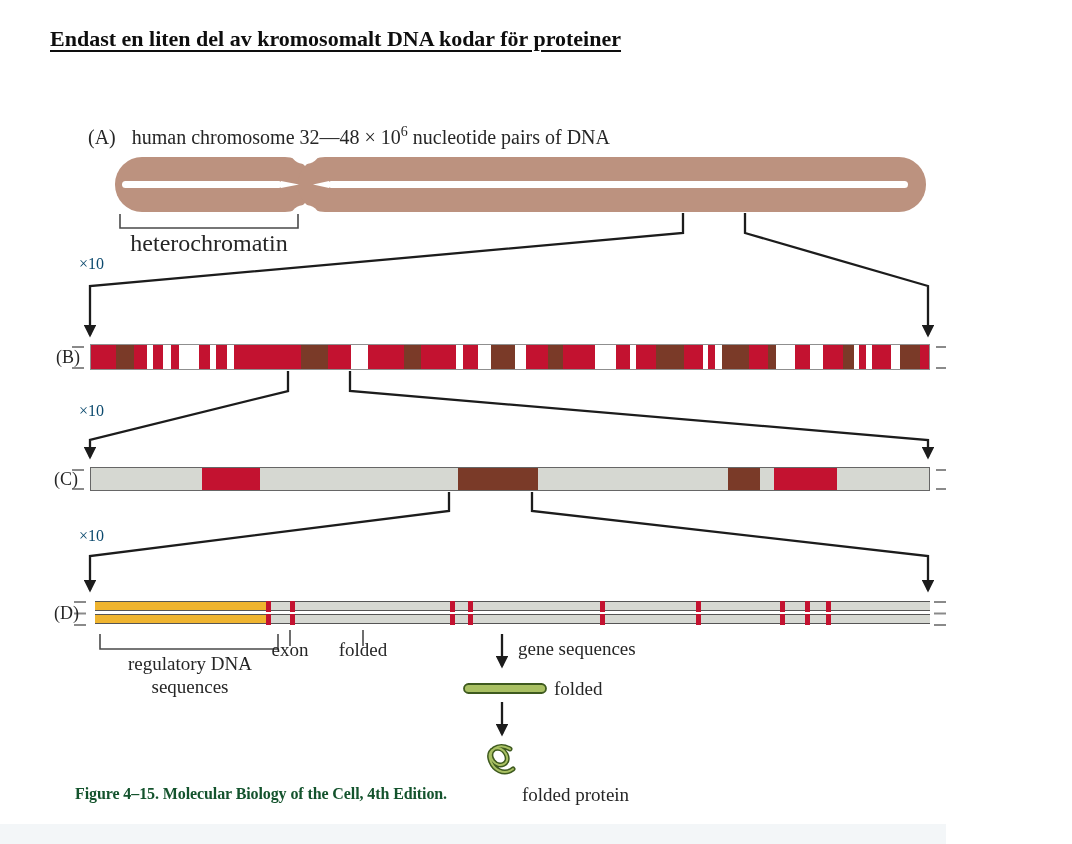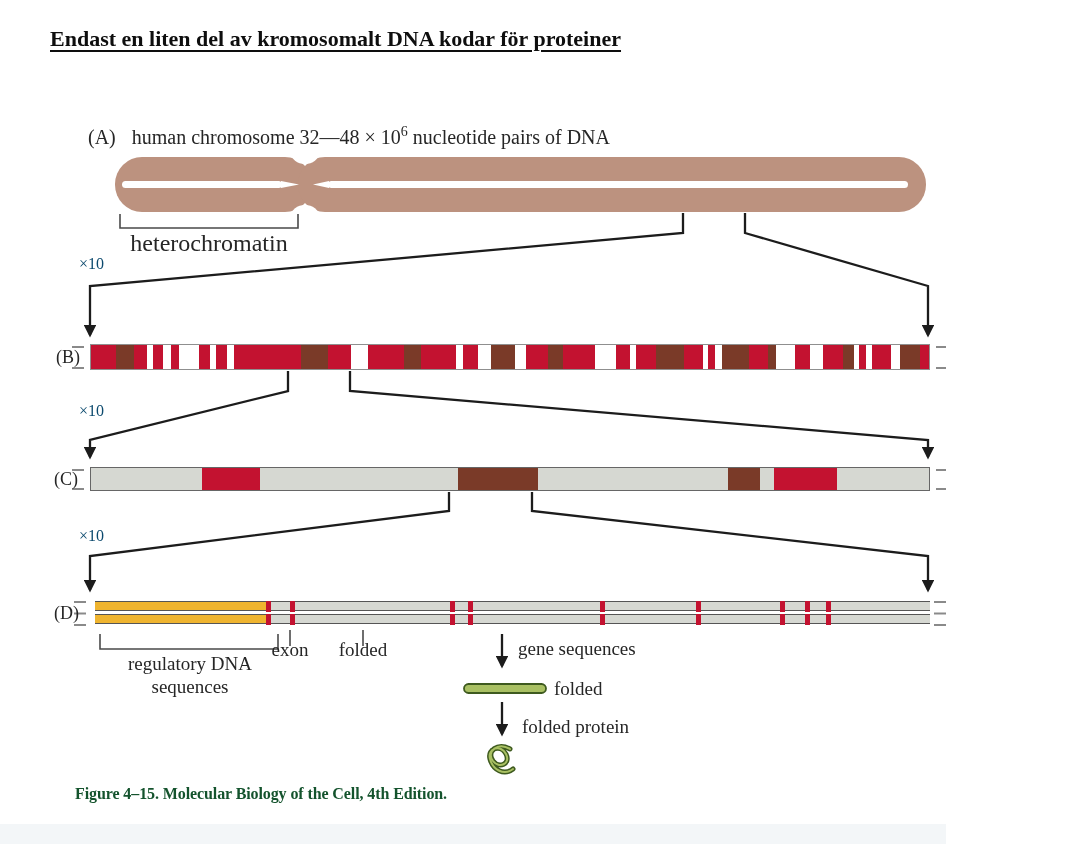--- a/index.html
+++ b/index.html
@@ -40,21 +40,21 @@
   .strand{position:relative;height:8px;background:#d6d8d2;
     border-top:1.5px solid #555;border-bottom:1.5px solid #555;}
   .orange-region{position:absolute;left:0;top:0;height:100%;z-index:1;}
   .exon-mark{position:absolute;top:-1.5px;height:11px;width:5px;z-index:2;}
   
   #regulatory-label{left:95px;top:652px;width:190px;text-align:center;font-size:19px;line-height:23px;}
   #exon-label{left:255px;top:639px;width:70px;text-align:center;font-size:19px;}
   #intron-label{left:320px;top:639px;width:86px;text-align:center;font-size:19px;}
   #gene-expression-label{left:518px;top:638px;font-size:19px;}
   #protein-label{left:554px;top:678px;font-size:19px;}
-  #folded-protein-label{left:522px;top:716px;font-size:19px;}
+  #folded-protein-label{left:522px;top:784px;font-size:19px;}
   #figure-caption{left:75px;top:785px;font-size:16px;font-weight:bold;letter-spacing:-0.1px;color:#14532d;}
   #bottom-strip{left:0;top:824px;width:1072px;height:20px;background:#f3f6f8;z-index:0;}
   
   .ln{stroke:#1c1c1c;stroke-width:2.3;fill:none;}
   .tick{stroke:#4a4a4a;stroke-width:1.6;fill:none;}
   .dash{stroke:#8a8a8a;stroke-width:2;}
   .tan{fill:#bc927f;}
   .wh{fill:#ffffff;}
   .protein-rect{fill:#a9c063;stroke:#3e5a1f;stroke-width:1.8;}
   .fp-outer{stroke:#3e5a1f;stroke-width:5;fill:none;stroke-linecap:round;}

